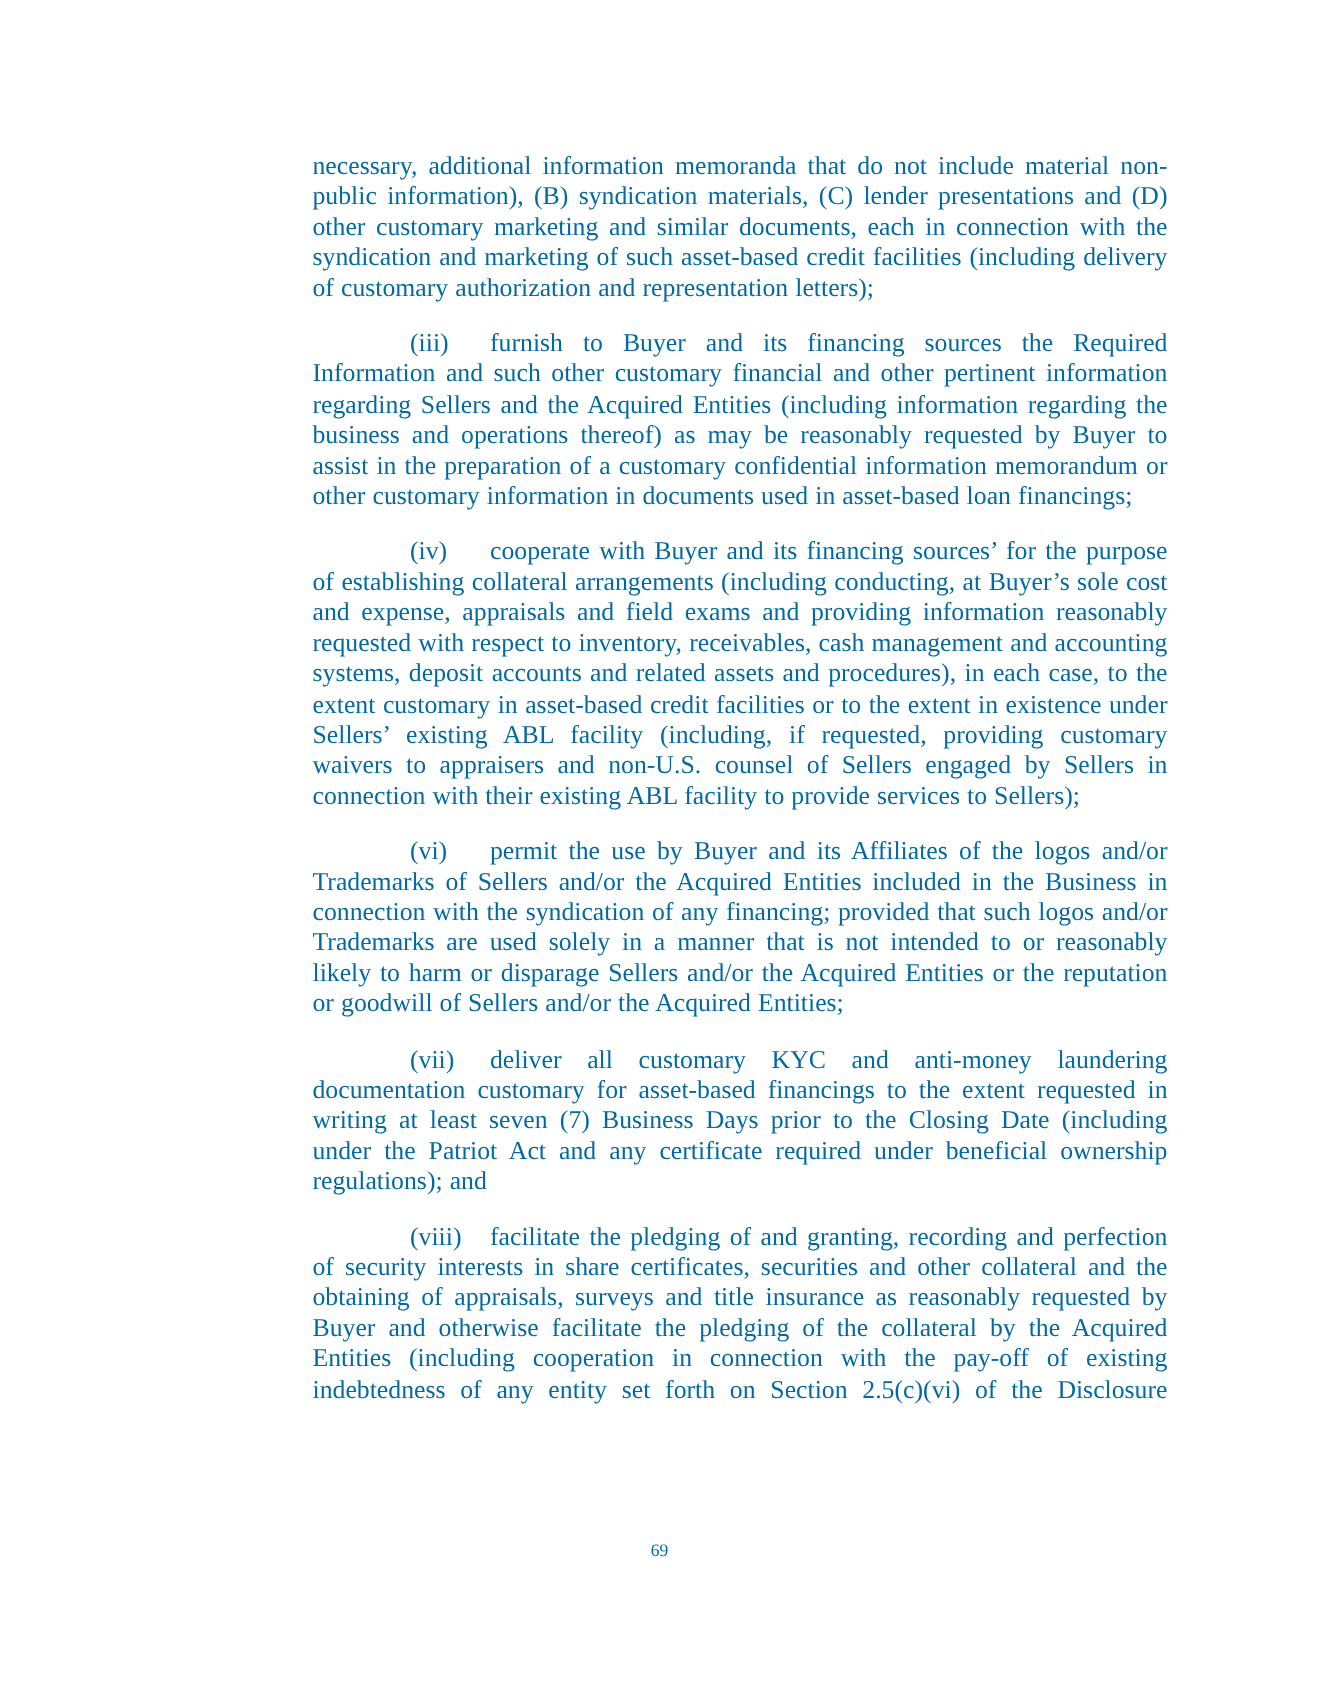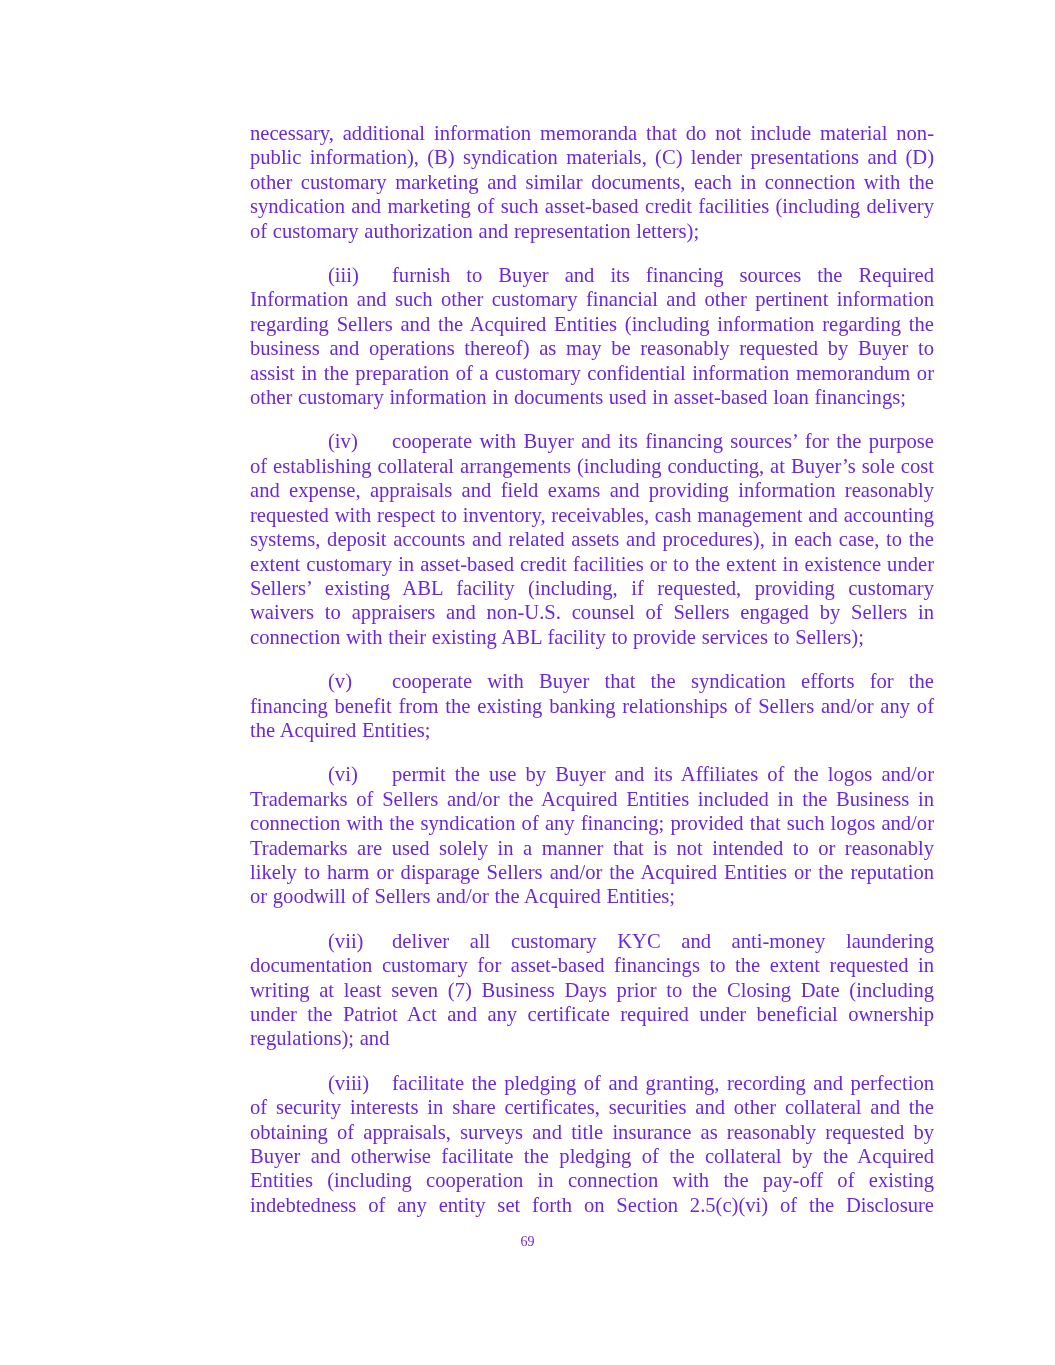--- a/index.html
+++ b/index.html
@@ -6,21 +6,21 @@
     margin: 0;
     padding: 0;
     background: #ffffff;
   }
   .page {
     position: relative;
     width: 1055px;
     height: 1365px;
     background: #ffffff;
     font-family: "Liberation Serif", "DejaVu Serif", serif;
-    color: #6d28d9;
+    color: #0369a1;
     overflow: hidden;
   }
   .content {
     position: absolute;
     left: 250px;
     top: 121px;
     width: 684px;
   }
   .para {
     margin: 0 0 20px 0;
@@ -58,21 +58,20 @@
 
 <div class="page">
   <div class="content">
 
     <p class="para">necessary, additional information memoranda that do not include material non-public information), (B) syndication materials, (C) lender presentations and (D) other customary marketing and similar documents, each in connection with the syndication and marketing of such asset-based credit facilities (including delivery of customary authorization and representation letters);</p>
 
     <p class="para clause"><span class="clause-label">(iii)</span><span>furnish to Buyer and its financing sources the Required Information and such other customary financial and other pertinent information regarding Sellers and the Acquired Entities (including information regarding the business and operations thereof) as may be reasonably requested by Buyer to assist in the preparation of a customary confidential information memorandum or other customary information in documents used in asset-based loan financings;</span></p>
 
     <p class="para clause"><span class="clause-label">(iv)</span><span>cooperate with Buyer and its financing sources’ for the purpose of establishing collateral arrangements (including conducting, at Buyer’s sole cost and expense, appraisals and field exams and providing information reasonably requested with respect to inventory, receivables, cash management and accounting systems, deposit accounts and related assets and procedures), in each case, to the extent customary in asset-based credit facilities or to the extent in existence under Sellers’ existing ABL facility (including, if requested, providing customary waivers to appraisers and non-U.S. counsel of Sellers engaged by Sellers in connection with their existing ABL facility to provide services to Sellers);</span></p>
 
-    <p class="para clause"><span class="clause-label">(v)</span><span>cooperate with Buyer that the syndication efforts for the financing benefit from the existing banking relationships of Sellers and/or any of the Acquired Entities;</span></p>
 
     <p class="para clause"><span class="clause-label">(vi)</span><span>permit the use by Buyer and its Affiliates of the logos and/or Trademarks of Sellers and/or the Acquired Entities included in the Business in connection with the syndication of any financing; provided that such logos and/or Trademarks are used solely in a manner that is not intended to or reasonably likely to harm or disparage Sellers and/or the Acquired Entities or the reputation or goodwill of Sellers and/or the Acquired Entities;</span></p>
 
     <p class="para clause"><span class="clause-label">(vii)</span><span>deliver all customary KYC and anti-money laundering documentation customary for asset-based financings to the extent requested in writing at least seven (7) Business Days prior to the Closing Date (including under the Patriot Act and any certificate required under beneficial ownership regulations); and</span></p>
 
     <p class="para clause runover"><span class="clause-label">(viii)</span><span>facilitate the pledging of and granting, recording and perfection of security interests in share certificates, securities and other collateral and the obtaining of appraisals, surveys and title insurance as reasonably requested by Buyer and otherwise facilitate the pledging of the collateral by the Acquired Entities (including cooperation in connection with the pay-off of existing indebtedness of any entity set forth on </span><span class="uline">Section 2.5(c)(vi)</span><span> of the Disclosure</span></p>
 
   </div>
 
   <div class="page-footer">69</div>

